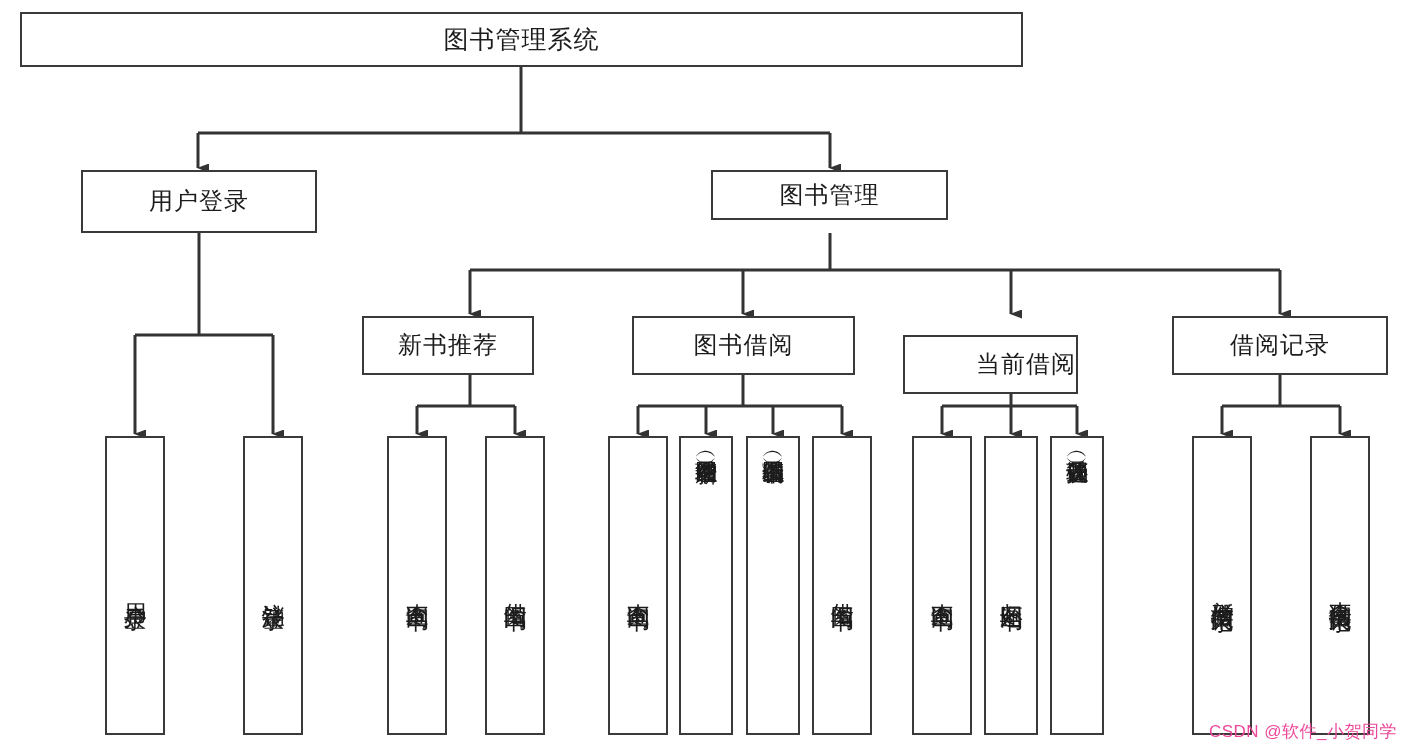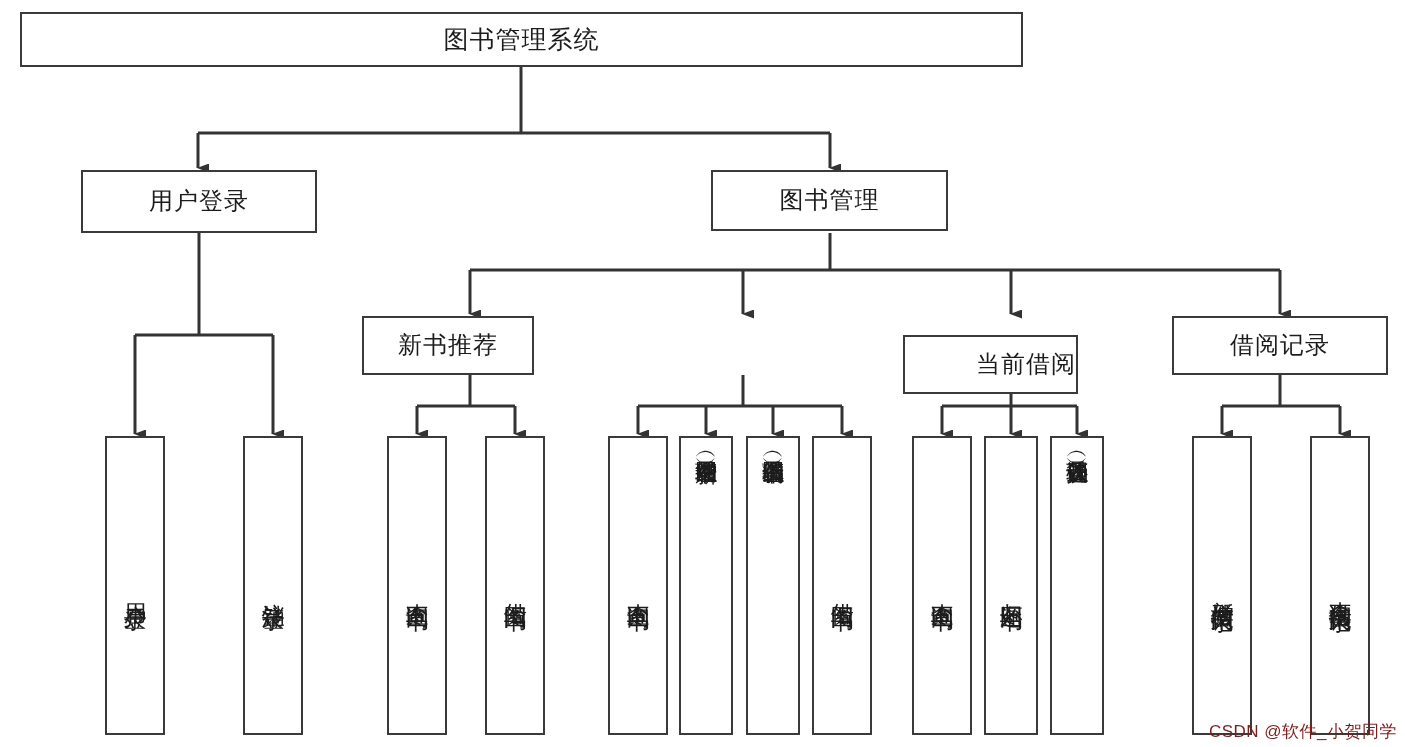--- a/index.html
+++ b/index.html
@@ -69,21 +69,21 @@
     letter-spacing: 0px;
   }
   .node.vert.center {
     align-items: center;
   }
   .watermark {
     position: absolute;
     right: 8px;
     bottom: 4px;
     font-size: 17px;
-    color: #7f1d1d;
+    color: #ec4899;
     letter-spacing: 0.5px;
     white-space: nowrap;
     user-select: none;
   }
 </style>
 </head>
 <body>
 
 <div id="canvas">
 
@@ -130,27 +130,30 @@
       </g>
   </svg>
 
   <div class="node horiz root" id="node-root" style="left: 20px; top: 12px; width: 1003px; height: 55px;">
     <span class="node-label">图书管理系统</span>
   </div>
 
   <div class="node horiz" id="node-l2-0" style="left: 81px; top: 170px; width: 236px; height: 63px;">
     <span class="node-label">用户登录</span>
   </div>
-  <div class="node horiz" id="node-l2-1" style="left: 711px; top: 170px; width: 237px; height: 61px;">
+  <div class="node horiz" id="node-l2-1" style="left: 711px; top: 170px; width: 237px; height: 50px;">
     <span class="node-label">图书管理</span>
   </div>
 
   <div class="node horiz" id="node-l3-0" style="left: 362px; top: 316px; width: 172px; height: 59px;">
     <span class="node-label">新书推荐</span>
   </div>
+  <div class="node horiz" id="node-l3-1" style="left: 632px; top: 316px; width: 223px; height: 59px;">
+    <span class="node-label">图书借阅</span>
+  </div>
   <div class="node horiz" id="node-l3-2" style="left: 903px; top: 335px; width: 175px; height: 59px; justify-content: flex-end;">
     <span class="node-label">当前借阅</span>
   </div>
   <div class="node horiz" id="node-l3-3" style="left: 1172px; top: 316px; width: 216px; height: 59px; align-items: center;">
     <span class="node-label">借阅记录</span>
   </div>
 
   <div class="node vert center" id="node-leaf-0" style="left: 105px; top: 436px; width: 60px; height: 299px;">
     <span class="node-label">用户登录</span>
   </div>

